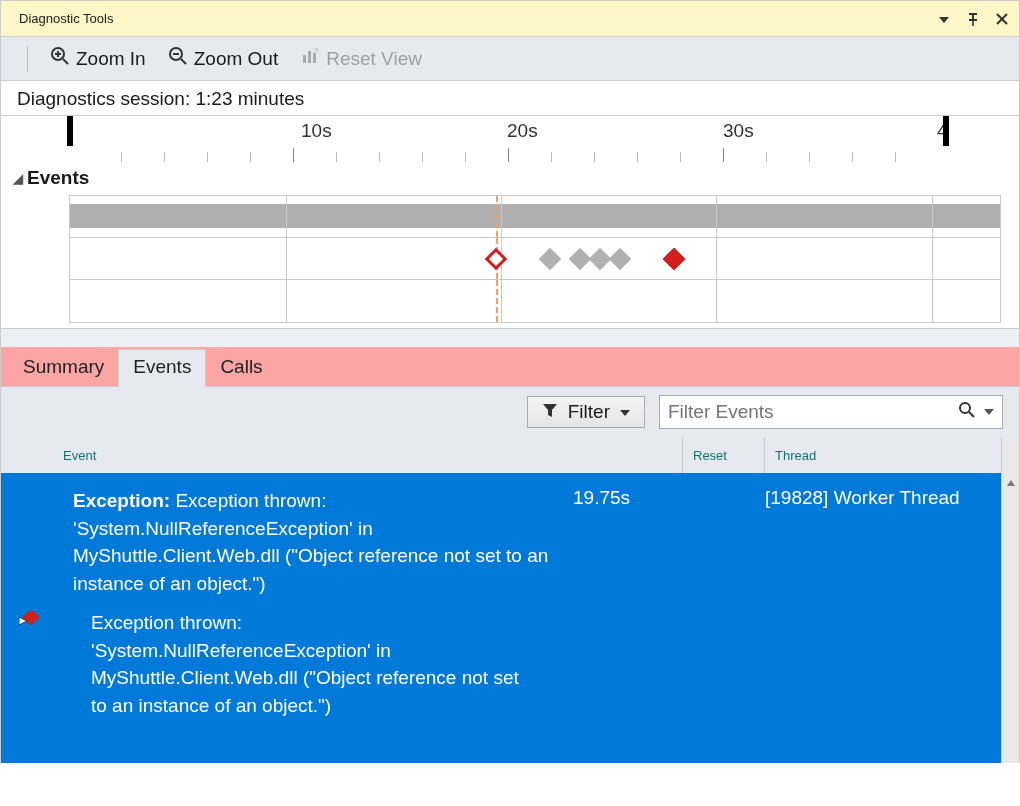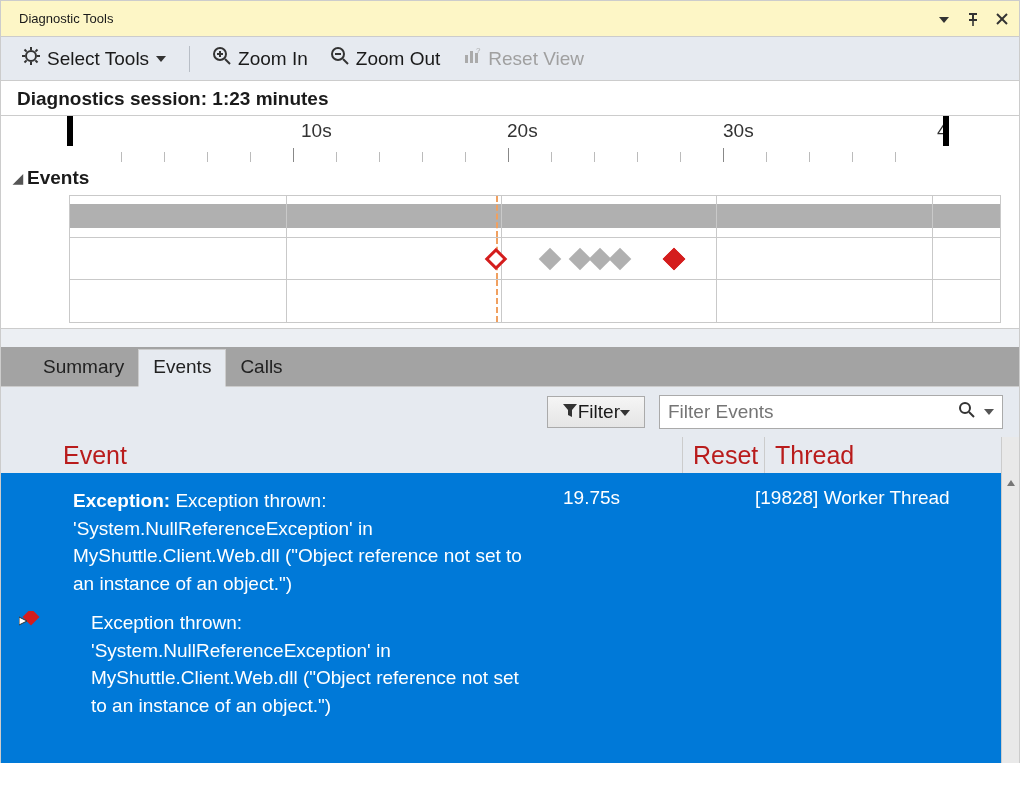--- a/index.html
+++ b/index.html
@@ -54,21 +54,21 @@
     margin: 0 10px;
   }
 
   
   .session-row {
     border: 1px solid #cccccc;
     border-top: none;
     padding: 7px 16px 5px;
     font-size: 19px;
   }
-  .session-row b { font-weight: 700; }
+  .session-row b { font-weight: 400; }
 
   
   .ruler {
     border-left: 1px solid #cccccc;
     border-right: 1px solid #cccccc;
     height: 46px;
     position: relative;
     background: #fff;
   }
   .ruler .marker-black {
@@ -116,23 +116,23 @@
   
   .spacer-gray {
     height: 18px; background: #eceff3;
     border-left:1px solid #cccccc; border-right:1px solid #cccccc;
   }
   .tabs-row {
     border: 1px solid #cccccc;
     border-top: none;
     display:flex;
     align-items:flex-end;
-    padding-left: 28px;
+    padding-left: 8px;
     height: 40px;
-    background:#a3a3a3;
+    background:#fca5a5;
   }
   .tab {
     padding: 6px 14px 8px;
     font-size:19px;
     cursor:pointer;
     color:#222;
   }
   .tab.active {
     background:#e6eaf0;
     border:1px solid #cccccc;
@@ -149,21 +149,21 @@
     justify-content:flex-end;
     align-items:center;
     padding-right: 16px;
     gap: 14px;
   }
   .filter-btn {
     background:linear-gradient(#f5f5f5,#e5e5e5);
     border:1px solid #aaa;
     padding: 4px 14px;
     font-size:19px;
-    display:flex; align-items:center; gap:0;
+    display:flex; align-items:center; gap:10px;
     cursor:pointer;
   }
   .search-box {
     background:#fff;
     border:1px solid #aaa;
     height: 34px;
     width: 344px;
     display:flex; align-items:center;
     padding: 0 8px;
     justify-content: space-between;
@@ -177,37 +177,37 @@
   
   .table-wrap {
     border-left:1px solid #cccccc; border-right:1px solid #cccccc;
     display:flex;
   }
   .table-header {
     display:flex;
     background:#e6eaf0;
     height: 36px;
     align-items:center;
-    font-size:25px;
-    color:#b91c1c;
+    font-size:13px;
+    color:#0f766e;
     flex:1;
   }
   .th { padding-left:10px; border-right:1px solid #cccccc; height:100%; display:flex; align-items:center; }
   .th-indent { width:52px; border-right:1px solid #cccccc; }
   .th-event { flex:1; }
   .th-time { width:82px; }
   .th-dur  { width:110px; }
   .th-thread { width:236px; border-right:none; }
 
   
   .event-list {
     background:#0079d8;
     color:#fff;
     font-size:19px;
-    padding: 10px 10px 12px 0;
+    padding: 10px 0 12px 0;
     flex:1;
   }
   .event-row { display:flex; padding: 4px 0 2px; }
   .cell-indent { width:52px; position:relative; }
   .cell-event { flex:1; padding: 0 18px 0 20px; line-height:1.45; }
   .cell-time { width:82px; }
   .cell-dur  { width:110px; }
   .cell-thread { width:236px; }
   .event-detail {
     margin-left: 90px;
@@ -255,43 +255,20 @@
     <span>
       <svg width="14" height="14" viewBox="0 0 14 14">
           <line x1="2" y1="2" x2="12" y2="12" stroke="#333" stroke-width="2"></line>
           <line x1="12" y1="2" x2="2" y2="12" stroke="#333" stroke-width="2"></line>
         </svg>
     </span>
   </div>
 </div>
 
 <div class="toolbar">
-  <div class="tool-btn">
-    <span>
-      <svg width="20" height="20" viewBox="0 0 20 20">
-          <circle cx="10" cy="10" r="5" fill="none" stroke="#333" stroke-width="2"></circle>
-          <g stroke="#333" stroke-width="2">
-            <line x1="10" y1="1" x2="10" y2="4"></line>
-            <line x1="10" y1="16" x2="10" y2="19"></line>
-            <line x1="1" y1="10" x2="4" y2="10"></line>
-            <line x1="16" y1="10" x2="19" y2="10"></line>
-            <line x1="3.5" y1="3.5" x2="5.6" y2="5.6"></line>
-            <line x1="14.4" y1="14.4" x2="16.5" y2="16.5"></line>
-            <line x1="3.5" y1="16.5" x2="5.6" y2="14.4"></line>
-            <line x1="14.4" y1="5.6" x2="16.5" y2="3.5"></line>
-          </g>
-        </svg>
-    </span>
-    <span>Select Tools</span>
-    <span>
-      <svg width="12" height="12" viewBox="0 0 12 12">
-          <polygon points="1,3 11,3 6,9" fill="#333"></polygon>
-        </svg>
-    </span>
-  </div>
   <div class="tool-sep"></div>
   <div class="tool-btn">
     <span>
       <svg width="20" height="20" viewBox="0 0 20 20">
           <circle cx="8" cy="8" r="6" fill="none" stroke="#333" stroke-width="2"></circle>
           <line x1="13" y1="13" x2="18" y2="18" stroke="#333" stroke-width="2"></line>
           <line x1="5" y1="8" x2="11" y2="8" stroke="#333" stroke-width="2"></line>
           <line x1="8" y1="5" x2="8" y2="11" stroke="#333" stroke-width="2"></line>
         </svg>
     </span>

